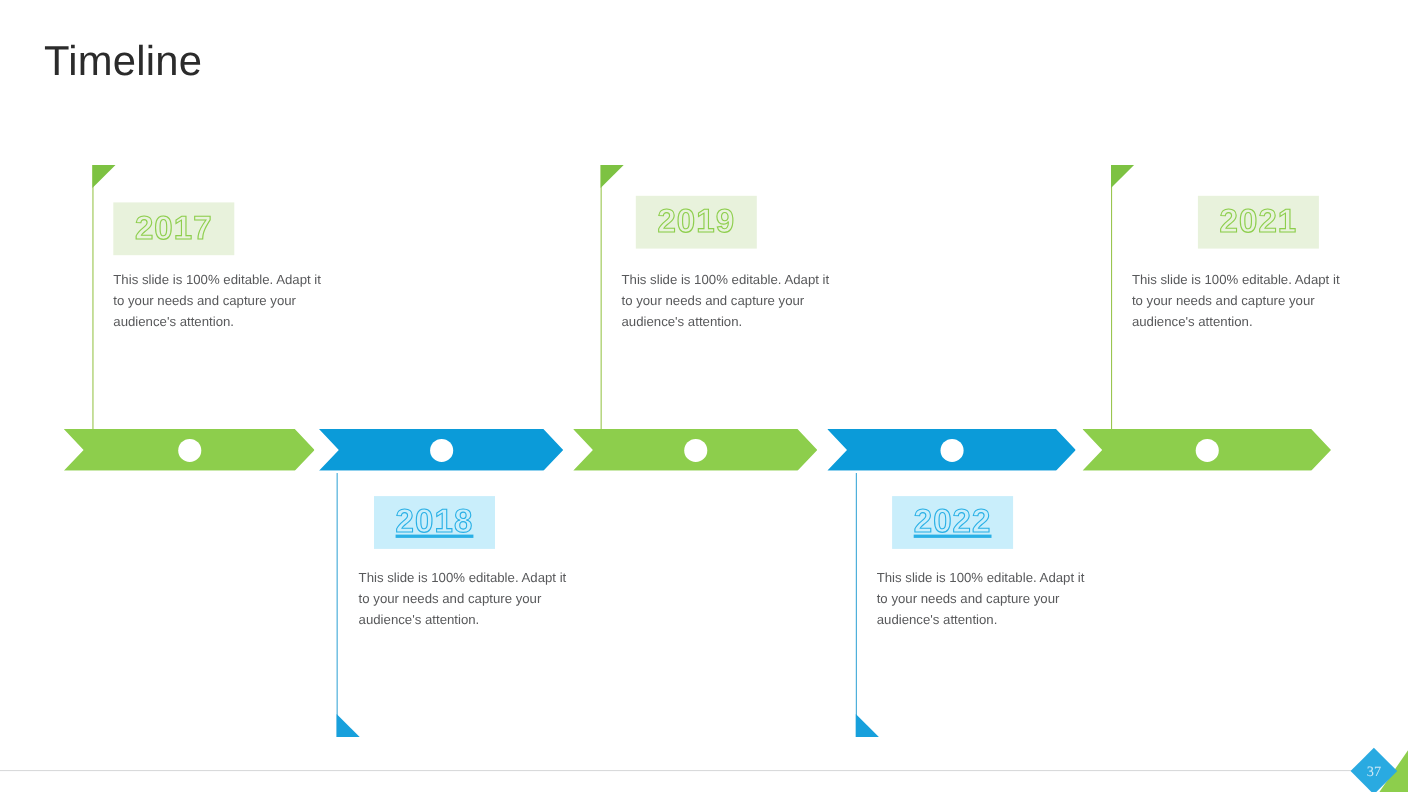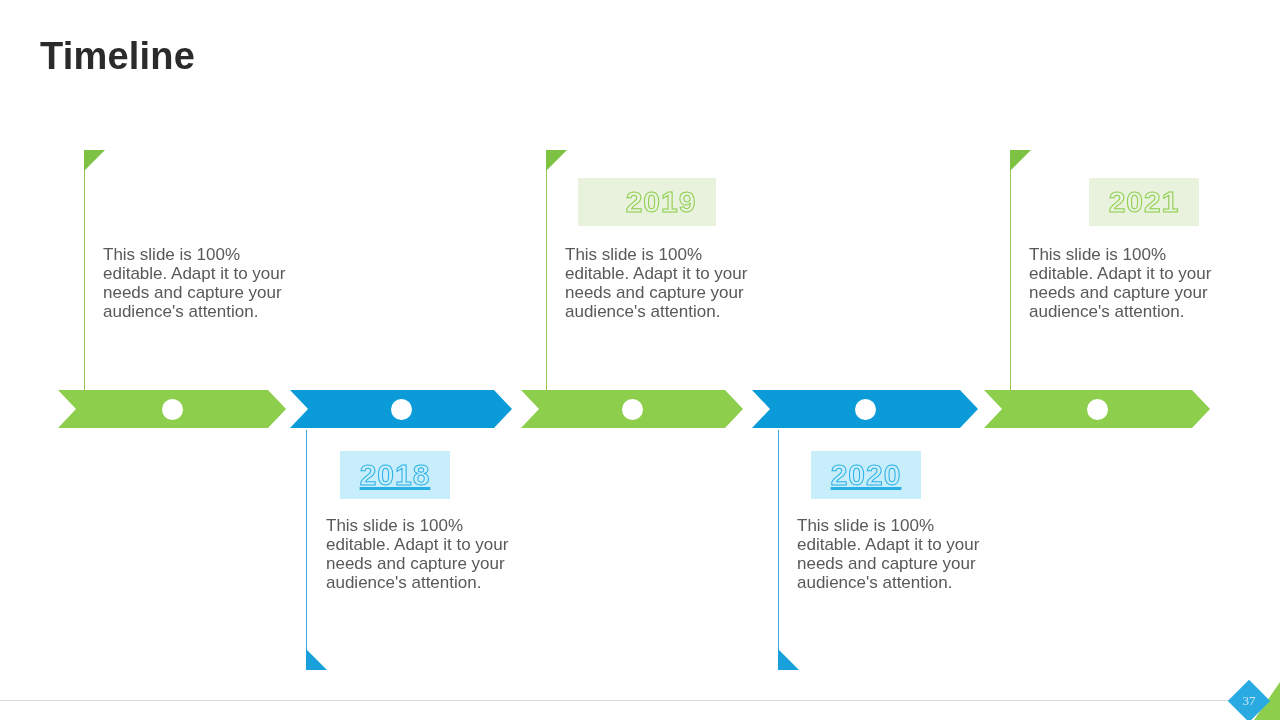--- a/index.html
+++ b/index.html
@@ -14,21 +14,21 @@
     overflow: hidden;
     position: relative;
   }
 
   
   #page-title {
     position: absolute;
     left: 40px;
     top: 32px;
     font-size: 38px;
-    font-weight: 700;
+    font-weight: 400;
     color: #2b2b2b;
     letter-spacing: 0.2px;
     line-height: 48px;
   }
 
   
   #timeline-band {
     position: absolute;
     left: 0;
     top: 390px;
@@ -95,21 +95,21 @@
   .year-label {
     font-size: 30px;
     font-weight: 700;
     letter-spacing: 1px;
     color: transparent;
     line-height: 48px;
   }
   .body-text {
     position: absolute;
     width: 190px;
-    font-size: 17px;
+    font-size: 12px;
     line-height: 19px;
     color: #58595b;
   }
 
   
   .v-green .stem { background: #9ac64f; }
   .v-green .flag.up, .v-green .flag.down { border-top-color: #7dc242; border-bottom-color: #7dc242; }
   .v-green .year-box { background: #e8f2dc; }
   .v-green .year-label {
     -webkit-text-stroke: 1px #8dce4c;
@@ -193,46 +193,49 @@
     <span class="node-dot"></span>
   </div>
   <div class="chevron" style="left:984px; width:226px; background:#8DCE4C;">
     <span class="node-dot"></span>
   </div>
 </div>
 
 <div class="milestone v-green" style="left:84px; top:150px; width:200px; height:240px;">
   <div class="stem"></div>
   <div class="flag up"></div>
+  <div class="year-box" style="left:19px; top:34px;">
+    <span class="year-label">2017</span>
+  </div>
   <div class="body-text" style="left:19px; top:95px;">This slide is 100% editable. Adapt it to your needs and capture your audience's attention.</div>
 </div>
 
 <div class="milestone v-blue" style="left:306px; top:430px; width:200px; height:240px;">
   <div class="stem"></div>
   <div class="flag down"></div>
   <div class="year-box" style="left:34px; top:21px;">
     <span class="year-label">2018</span>
   </div>
   <div class="body-text" style="left:20px; top:86px;">This slide is 100% editable. Adapt it to your needs and capture your audience's attention.</div>
 </div>
 
 <div class="milestone v-green" style="left:546px; top:150px; width:200px; height:240px;">
   <div class="stem"></div>
   <div class="flag up"></div>
-  <div class="year-box" style="left:32px; top:28px;padding-left:28px;">
+  <div class="year-box" style="left:32px; top:28px;">
     <span class="year-label">2019</span>
   </div>
   <div class="body-text" style="left:19px; top:95px;">This slide is 100% editable. Adapt it to your needs and capture your audience's attention.</div>
 </div>
 
 <div class="milestone v-blue" style="left:778px; top:430px; width:200px; height:240px;">
   <div class="stem"></div>
   <div class="flag down"></div>
   <div class="year-box" style="left:33px; top:21px;">
-    <span class="year-label">2020</span>
+    <span class="year-label">2022</span>
   </div>
   <div class="body-text" style="left:19px; top:86px;">This slide is 100% editable. Adapt it to your needs and capture your audience's attention.</div>
 </div>
 
 <div class="milestone v-green" style="left:1010px; top:150px; width:200px; height:240px;">
   <div class="stem"></div>
   <div class="flag up"></div>
   <div class="year-box" style="left:43px; top:28px;margin-left:36px;">
     <span class="year-label">2021</span>
   </div>

